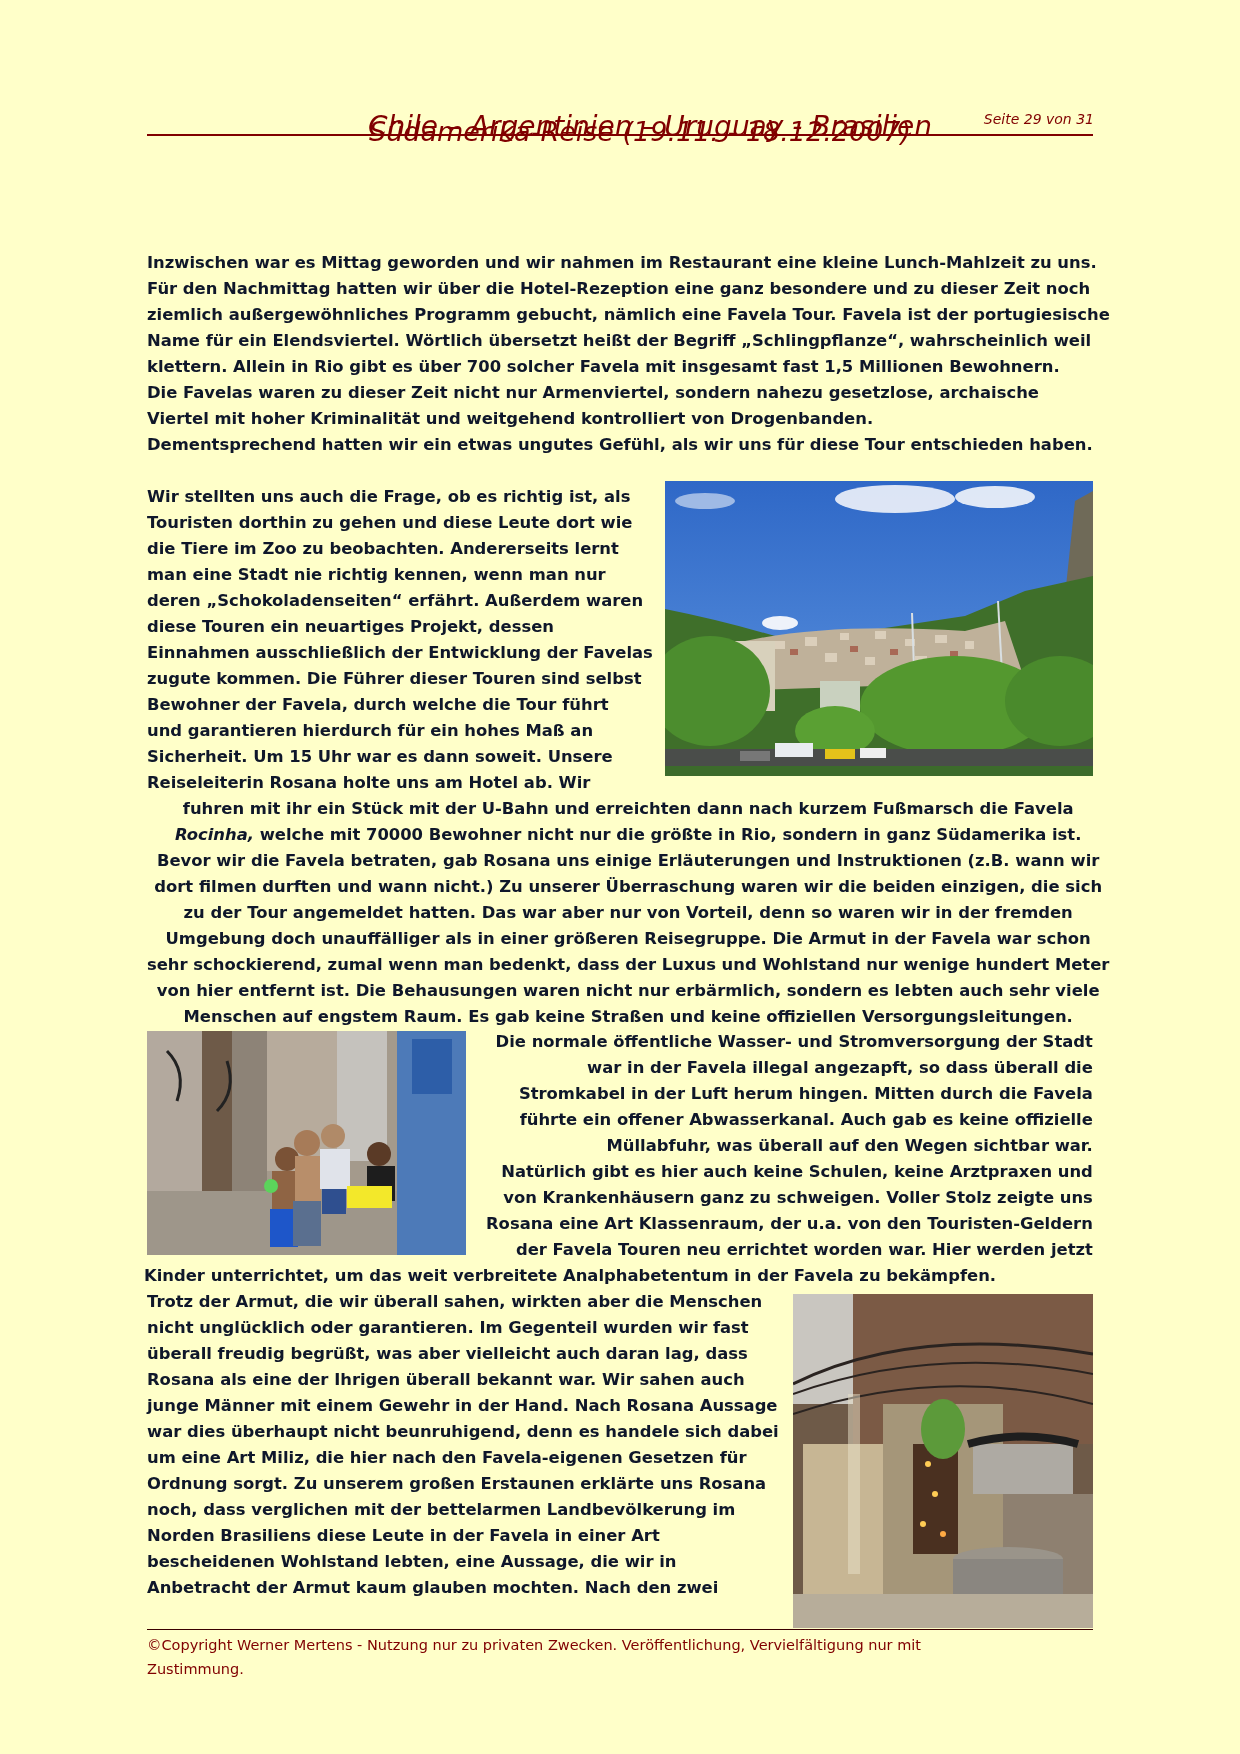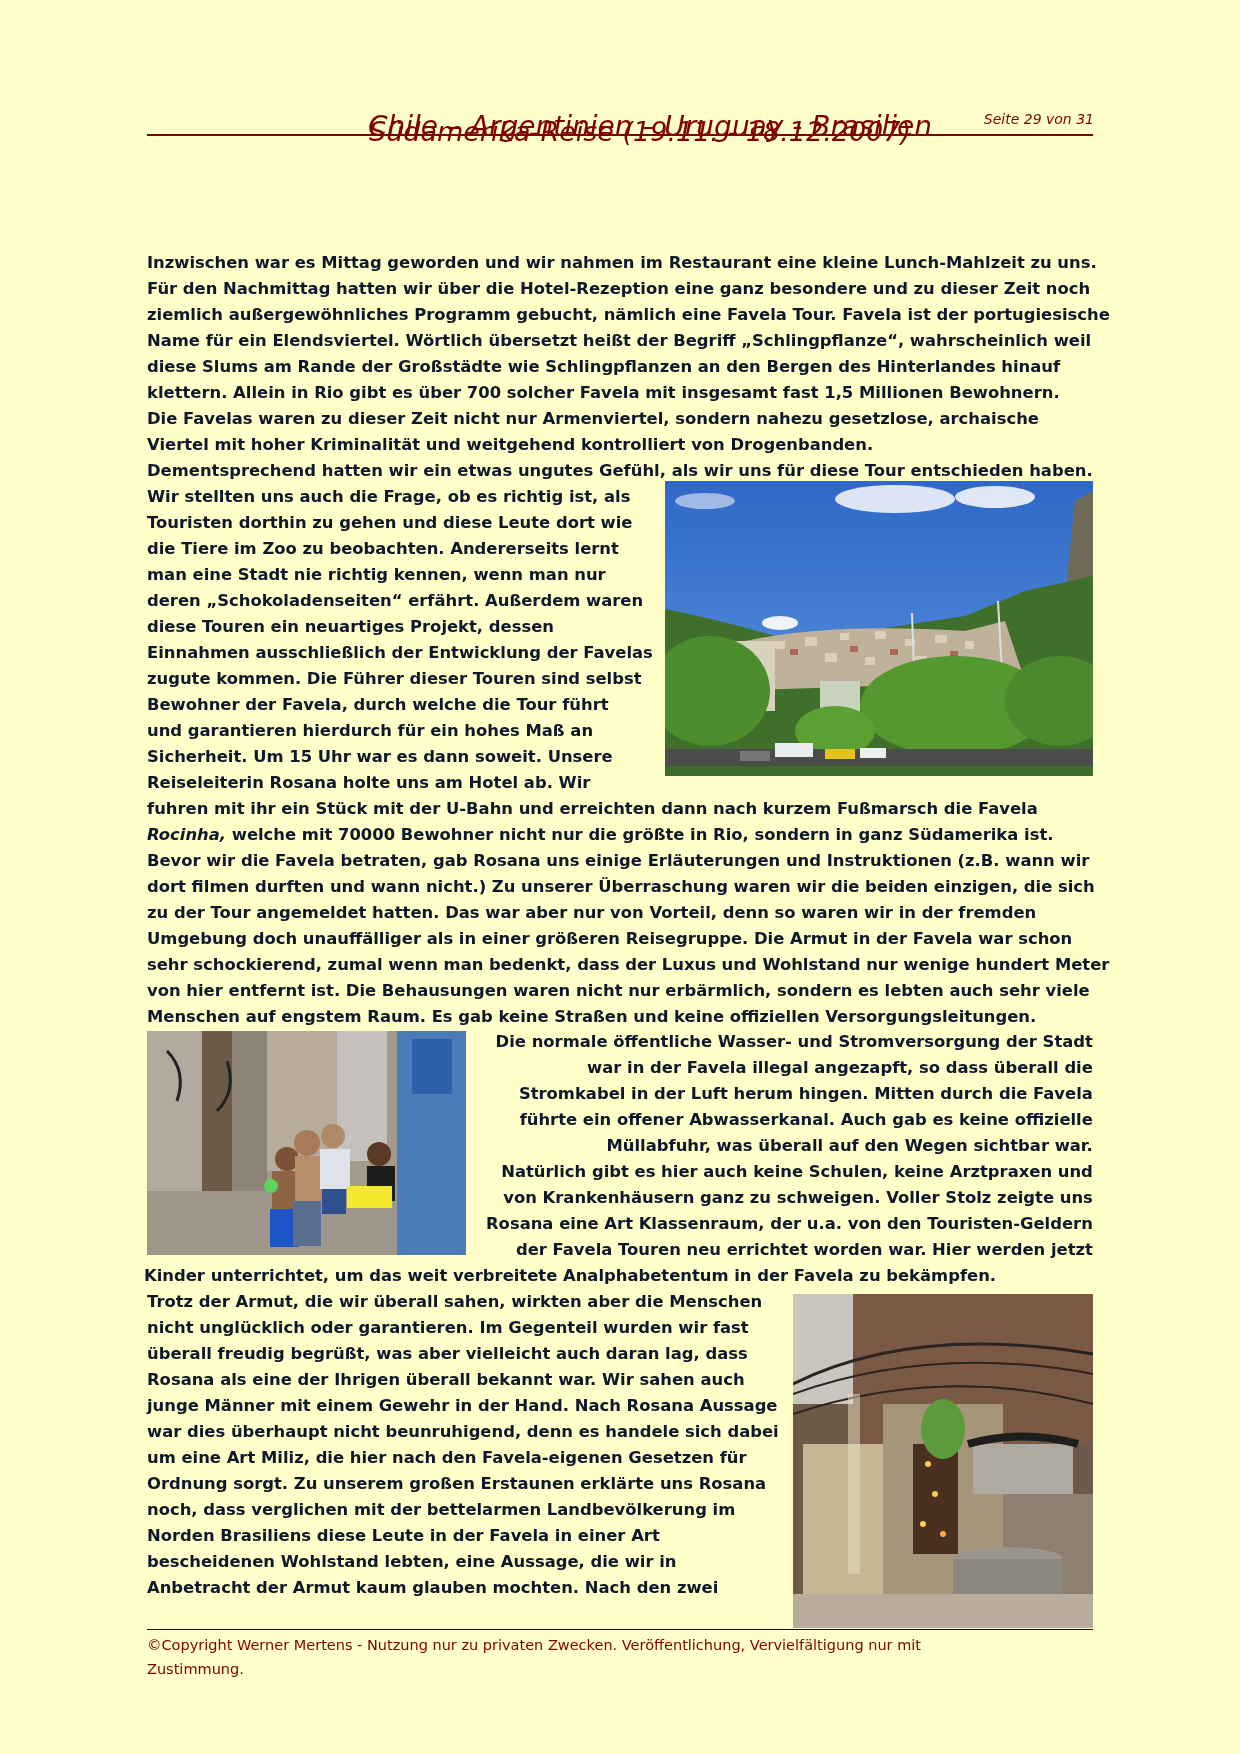--- a/index.html
+++ b/index.html
@@ -58,21 +58,20 @@
 <div class="header-title">Südamerika-Reise (19.11.  - 18.12.2007)</div>
 <div class="header-sub">Chile – Argentinien – Uruguay - Brasilien</div>
 <div class="header-page">Seite 29 von 31</div>
 <div class="header-rule"></div>
 
 <div class="txt" style="left:147px; top:250px;">
   <span class="line">Inzwischen war es Mittag geworden und wir nahmen im Restaurant eine kleine Lunch-Mahlzeit zu uns.</span>
   <span class="line">Für den Nachmittag hatten wir über die Hotel-Rezeption eine ganz besondere und zu dieser Zeit noch</span>
   <span class="line">ziemlich außergewöhnliches Programm gebucht, nämlich eine Favela Tour. Favela ist der portugiesische</span>
   <span class="line">Name für ein Elendsviertel. Wörtlich übersetzt heißt der Begriff „Schlingpflanze“, wahrscheinlich weil</span>
-  <span class="line">diese Slums am Rande der Großstädte wie Schlingpflanzen an den Bergen des Hinterlandes hinauf</span>
   <span class="line">klettern. Allein in Rio gibt es über 700 solcher Favela mit insgesamt fast 1,5 Millionen Bewohnern.</span>
   <span class="line">Die Favelas waren zu dieser Zeit nicht nur Armenviertel, sondern nahezu gesetzlose, archaische</span>
   <span class="line">Viertel mit hoher Kriminalität und weitgehend kontrolliert von Drogenbanden.</span>
   <span class="line">Dementsprechend hatten wir ein etwas ungutes Gefühl, als wir uns für diese Tour entschieden haben.</span>
 </div>
 
 <div class="txt" style="left:147px; top:484px;">
   <span class="line">Wir stellten uns auch die Frage, ob es richtig ist, als</span>
   <span class="line">Touristen dorthin zu gehen und diese Leute dort wie</span>
   <span class="line">die Tiere im Zoo zu beobachten. Andererseits lernt</span>
@@ -131,21 +130,21 @@
     <ellipse cx="170" cy="250" rx="40" ry="25" fill="#5aa033"></ellipse>
     <rect x="0" y="268" width="428" height="27" fill="#4a4d4a"></rect>
     <rect x="110" y="262" width="38" height="14" fill="#e9edf0"></rect>
     <rect x="160" y="268" width="30" height="10" fill="#e5c21a"></rect>
     <rect x="195" y="267" width="26" height="10" fill="#eeeeee"></rect>
     <rect x="75" y="270" width="30" height="10" fill="#777"></rect>
     <rect x="0" y="285" width="428" height="10" fill="#3c6b2b"></rect>
   </svg>
 </div>
 
-<div class="txt" style="left:147px; top:796px;">
+<div class="txt" style="left:147px; top:796px;text-align:center;">
   <span class="line">fuhren mit ihr ein Stück mit der U-Bahn und erreichten dann nach kurzem Fußmarsch die Favela</span>
   <span class="line"><span class="it">Rocinha,</span><span> welche mit 70000 Bewohner nicht nur die größte in Rio, sondern in ganz Südamerika ist.</span></span>
   <span class="line">Bevor wir die Favela betraten, gab Rosana uns einige Erläuterungen und Instruktionen (z.B. wann wir</span>
   <span class="line">dort filmen durften und wann nicht.) Zu unserer Überraschung waren wir die beiden einzigen, die sich</span>
   <span class="line">zu der Tour angemeldet hatten. Das war aber nur von Vorteil, denn so waren wir in der fremden</span>
   <span class="line">Umgebung doch unauffälliger als in einer größeren Reisegruppe. Die Armut in der Favela war schon</span>
   <span class="line">sehr schockierend, zumal wenn man bedenkt, dass der Luxus und Wohlstand nur wenige hundert Meter</span>
   <span class="line">von hier entfernt ist. Die Behausungen waren nicht nur erbärmlich, sondern es lebten auch sehr viele</span>
   <span class="line">Menschen auf engstem Raum. Es gab keine Straßen und keine offiziellen Versorgungsleitungen.</span>
 </div>

